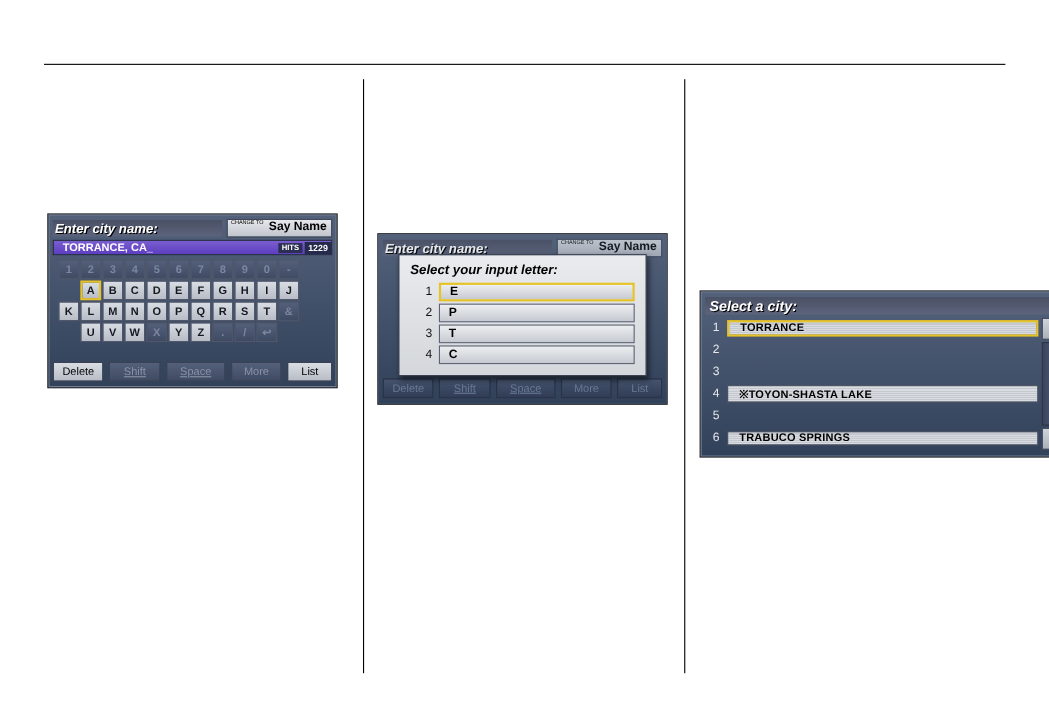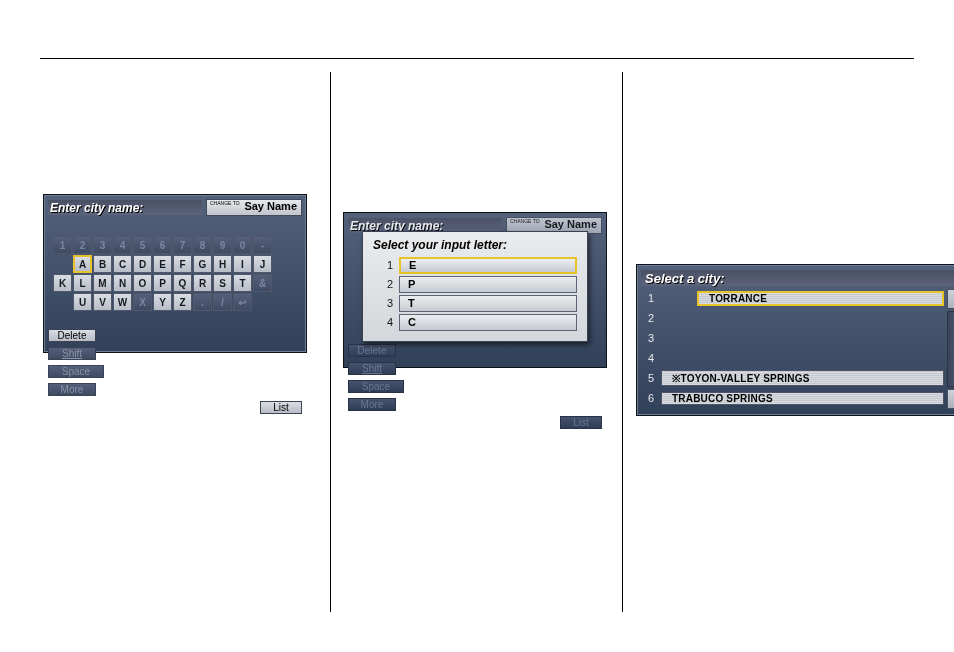--- a/index.html
+++ b/index.html
@@ -93,32 +93,32 @@
   }
   .key.dis {
     background:linear-gradient(#54607a,#3f4a63);
     color:#7b86a0;
   }
   .key.sel {
     border:2px solid #e6c329;
   }
   .btm-row {
     position:absolute; left:4px; right:4px; bottom:5px; height:18px;
-    display:flex; gap:5px;flex-direction:column;
+    display:flex; gap:5px;
   }
   .big-btn {
     background:linear-gradient(#d9dde3,#b7bcc6);
     border:1px solid #3b4254;
     color:#000; font-size:10px;
     display:flex; align-items:center; justify-content:center;
   }
   .big-btn.dis { background:linear-gradient(#54607a,#3f4a63); color:#8a93a7; }
   .big-btn.delete { width:48px; }
   .big-btn.shift  { width:48px;text-decoration:underline; }
-  .big-btn.space  { width:56px; }
+  .big-btn.space  { width:56px;text-decoration:underline; }
   .big-btn.more   { width:48px; }
   .big-btn.list   { width:42px; margin-left:auto; }
 
   
   #s2 { left: 343px; top: 212px; width: 264px; height: 156px; }
   #s2 .faded {
     position:absolute; inset:0;
     background:linear-gradient(#53627a,#32415a);
   }
   #s2 .hdr-row, #s2 .say-btn { opacity:.85; }
@@ -165,21 +165,21 @@
     background: repeating-linear-gradient(
         0deg,
         #d8dbdf 0px, #d8dbdf 1px,
         #c5c9cf 1px, #c5c9cf 2px
       ),
       linear-gradient(#d8dbdf,#b6bbc3);
     border:1px solid #4c5465;
     color:#000; font-size:10px; font-weight:bold;
     padding-left:10px; display:flex; align-items:center; letter-spacing:.2px;
   }
-  .lcell.sel { border:2px solid #e6c329;margin-left:36px; }
+  .lcell.sel { border:2px solid #e6c329; }
   .scroll-col {
     width:22px; margin-left:3px;
     display:flex; flex-direction:column; gap:2px;
   }
   .scroll-btn {
     flex:0 0 20px;
     background:linear-gradient(#cfd3d9,#acb1ba);
     border:1px solid #474e5e;
     display:flex; align-items:center; justify-content:center;
     color:#1a1e27;
@@ -200,20 +200,27 @@
 <div id="s1" class="nav-screen">
   <div class="hdr-row">
     <div class="hdr-title">Enter city name:</div>
     <div class="say-btn">
       <span class="chg">CHANGE
 TO</span>
       <span>Say Name</span>
     </div>
   </div>
 
+  <div class="entry-row">
+    <span>TORRANCE, CA_</span>
+    <span class="hits-box">
+      <span class="hits-lbl">HITS</span>
+      <span class="hits-val">1229</span>
+    </span>
+  </div>
 
   <div class="kbd" id="kbd1">
       <div class="key dis" style="grid-area: 1 / 1;">1</div>
       <div class="key dis" style="grid-area: 1 / 2;">2</div>
       <div class="key dis" style="grid-area: 1 / 3;">3</div>
       <div class="key dis" style="grid-area: 1 / 4;">4</div>
       <div class="key dis" style="grid-area: 1 / 5;">5</div>
       <div class="key dis" style="grid-area: 1 / 6;">6</div>
       <div class="key dis" style="grid-area: 1 / 7;">7</div>
       <div class="key dis" style="grid-area: 1 / 8;">8</div>
@@ -314,24 +321,24 @@
           <div class="lcell sel">  TORRANCE</div>
         </div>
         <div class="lrow">
           <div class="lnum">2</div>
         </div>
         <div class="lrow">
           <div class="lnum">3</div>
         </div>
         <div class="lrow">
           <div class="lnum">4</div>
+          <div class="lcell">※TOYON-SHASTA LAKE</div>
         </div>
         <div class="lrow">
           <div class="lnum">5</div>
-          <div class="lcell">※TOYON-VALLEY SPRINGS</div>
         </div>
         <div class="lrow">
           <div class="lnum">6</div>
           <div class="lcell">  TRABUCO SPRINGS</div>
         </div>
       </div>
     <div class="scroll-col">
       <div class="scroll-btn">
         <span>▲</span>
       </div>

